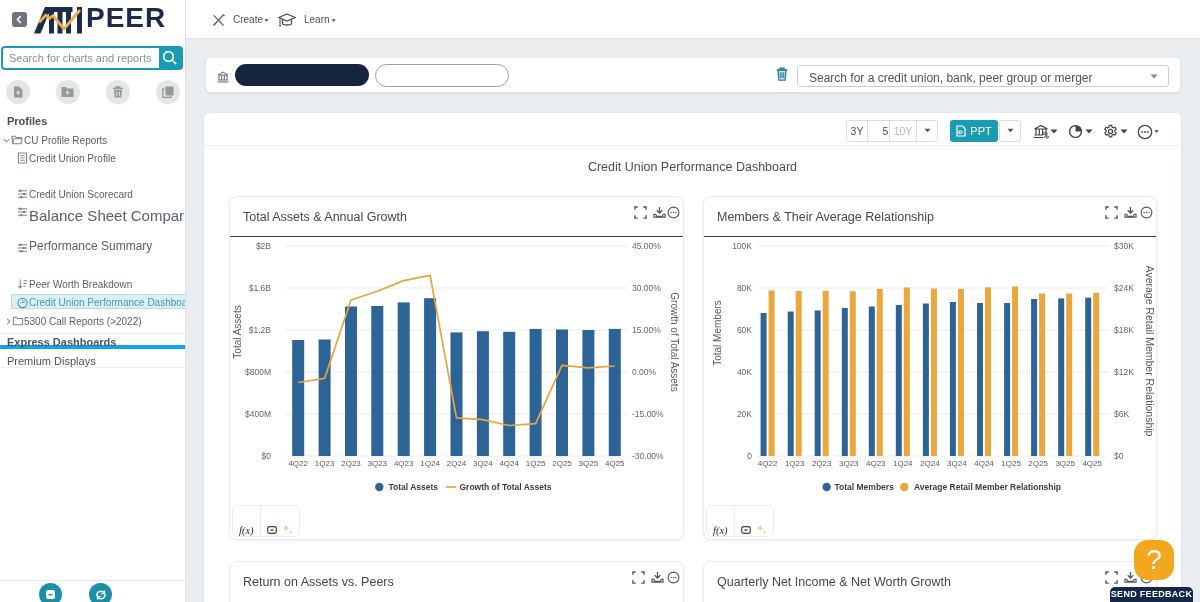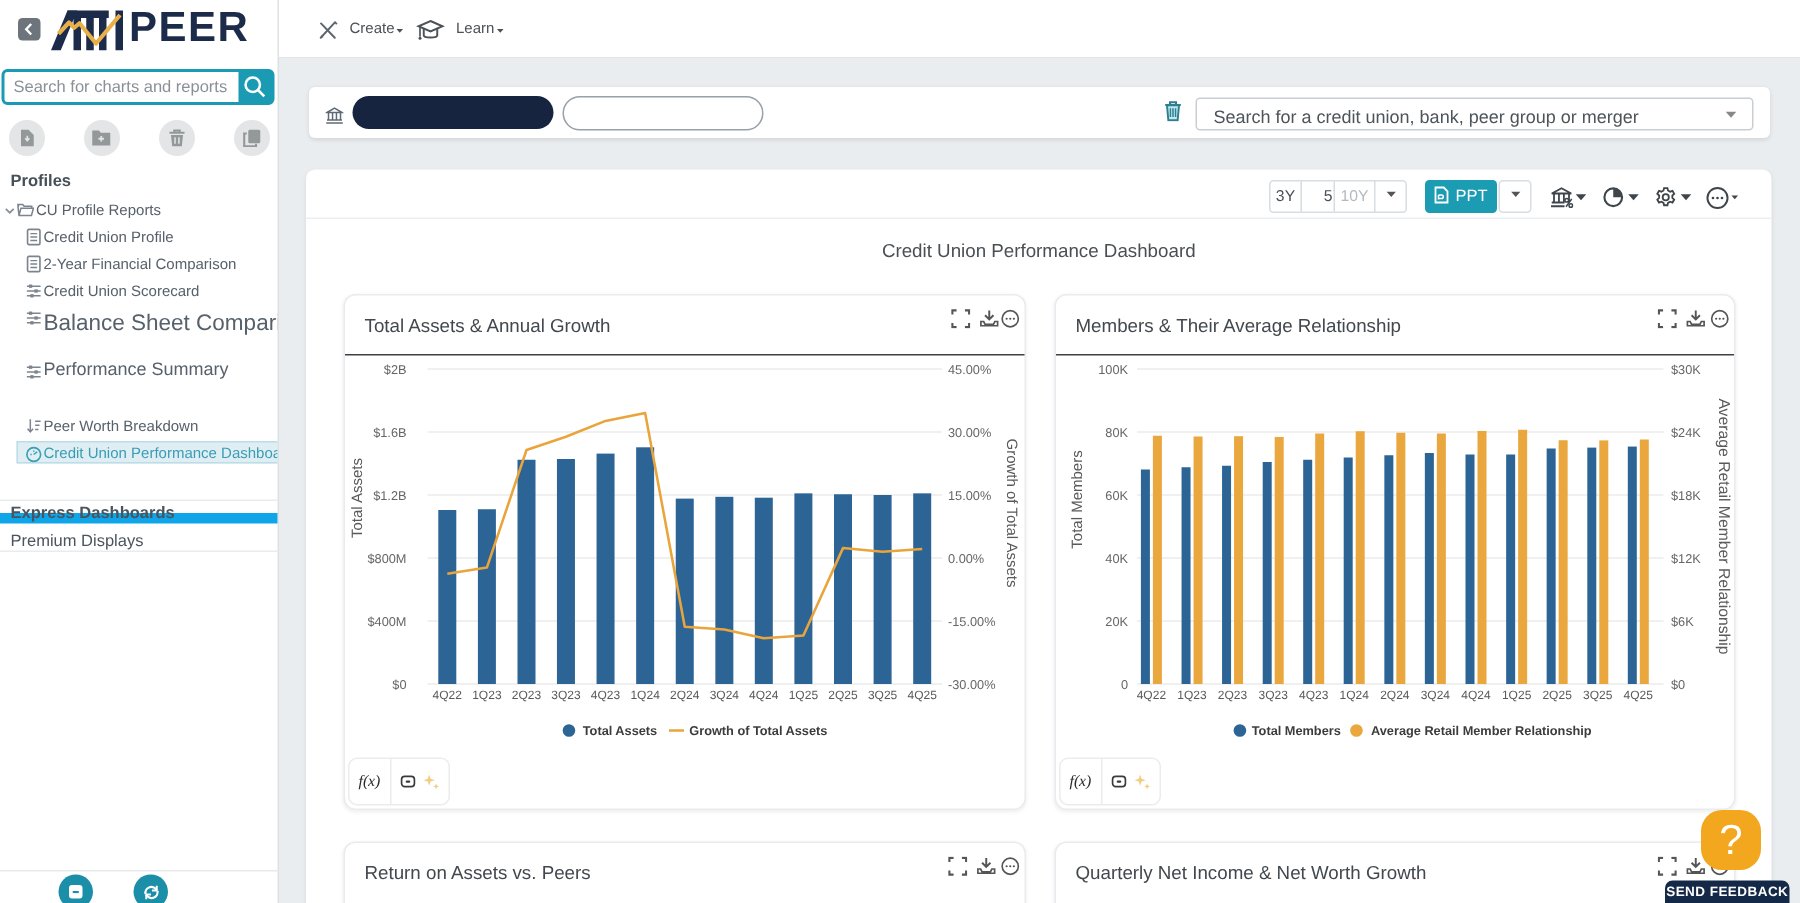--- a/index.html
+++ b/index.html
@@ -6,21 +6,21 @@
 body { font-family:"Liberation Sans", sans-serif; background:#eaedef; position:relative; }
 #topbar { position:absolute; left:0; top:0; width:1200px; height:39px; background:#fff; border-bottom:1px solid #e2e5e8; }
 #sidebar { position:absolute; left:0; top:0; width:186px; height:602px; background:#fff; border-right:1px solid #dde1e4; z-index:5; overflow:hidden; }
 #pillbar { position:absolute; left:206px; top:58px; width:974px; height:34px; background:#fff; border-radius:4px; box-shadow:0 1px 3px rgba(0,0,0,.1); z-index:2; }
 #maincard { position:absolute; left:204px; top:113px; width:977px; height:520px; background:#fff; border-radius:6px; box-shadow:0 1px 3px rgba(0,0,0,.08); z-index:1; }
 .card { position:absolute; background:#fff; border:1px solid #e9ebee; border-radius:8px; box-shadow:0 1px 3px rgba(0,0,0,.07); z-index:3; }
 .chead { position:absolute; left:0; top:0; right:0; height:40px; border-bottom:1px solid #3c4043; }
 .ctitle { position:absolute; left:13px; top:13px; font-size:12.5px; color:#42484e; }
 .hic { position:absolute; top:9px; line-height:0; }
 .foot { position:absolute; left:2px; top:308px; width:68px; height:32px; border:1px solid #ececec; border-radius:6px; display:flex; }
-.fcell { display:flex; align-items:center; justify-content:center; height:100%; }
+.fcell { display:flex; align-items:flex-end; justify-content:center; height:100%; }
 .tbtn { position:absolute; top:7px; height:22px; border:1px solid #d8dde2; border-radius:3px; background:#fff; font-size:10.5px; color:#495057; text-align:center; line-height:20px; }
 
 </style></head><body>
 <div id="topbar">
 <svg width="15" height="15" viewBox="0 0 16 16" style="position:absolute;left:211px;top:13px">
       <path d="M3,13 L12.6,2.6 M3.2,2.8 L13,13" stroke="#5c666e" stroke-width="1.4" fill="none" stroke-linecap="round"></path>
       <path d="M3,13 l2,-0.4 -1.5,-1.5 Z" fill="#5c666e"></path>
       <path d="M12.2,2 l1.8,1.8 1,-1 -1.8,-1.8 Z" fill="#5c666e"></path>
     </svg>
 <span style="position:absolute;left:233px;top:14px;font-size:10px;color:#4a5258">Create</span>
@@ -94,27 +94,20 @@
         </svg></span>
       <span style="position:absolute;left:24px;top:3.5px;font-size:10px;color:#57616b;white-space:nowrap">CU Profile Reports</span>
     </div>
 <div style="position:absolute;left:0;top:149px;width:186px;height:18px">
       <span style="position:absolute;left:17px;top:3px;line-height:0"><svg width="11" height="12" viewBox="0 0 12 13">
           <rect x="1.5" y="1" width="9" height="11" rx="1" fill="none" stroke="#7c858d" stroke-width="1.2"></rect>
           <path d="M3.5,4 h5 M3.5,6.5 h5 M3.5,9 h5" stroke="#7c858d" stroke-width="1"></path>
         </svg></span>
       <span style="position:absolute;left:29px;top:3.5px;font-size:10px;color:#57616b;white-space:nowrap">Credit Union Profile</span>
     </div>
-<div style="position:absolute;left:0;top:167px;width:186px;height:18px">
-      <span style="position:absolute;left:17px;top:3px;line-height:0"><svg width="11" height="12" viewBox="0 0 12 13">
-          <rect x="1.5" y="1" width="9" height="11" rx="1" fill="none" stroke="#7c858d" stroke-width="1.2"></rect>
-          <path d="M3.5,4 h5 M3.5,6.5 h5 M3.5,9 h5" stroke="#7c858d" stroke-width="1"></path>
-        </svg></span>
-      <span style="position:absolute;left:29px;top:3.5px;font-size:10px;color:#57616b;white-space:nowrap">2-Year Financial Comparison</span>
-    </div>
 <div style="position:absolute;left:0;top:185px;width:186px;height:18px">
       <span style="position:absolute;left:17px;top:3px;line-height:0"><svg width="11" height="12" viewBox="0 0 12 13">
           <path d="M1,3 h10 M1,6.5 h10 M1,10 h10" stroke="#7c858d" stroke-width="1.1"></path>
           <rect x="2.5" y="1.8" width="2.4" height="2.4" fill="#7c858d"></rect>
           <rect x="6.5" y="5.3" width="2.4" height="2.4" fill="#7c858d"></rect>
           <rect x="3.5" y="8.8" width="2.4" height="2.4" fill="#7c858d"></rect>
         </svg></span>
       <span style="position:absolute;left:29px;top:3.5px;font-size:10px;color:#57616b;white-space:nowrap">Credit Union Scorecard</span>
     </div>
 <div style="position:absolute;left:0;top:203px;width:186px;height:18px">
@@ -143,21 +136,30 @@
       <span style="position:absolute;left:29px;top:3.5px;font-size:10px;color:#57616b;white-space:nowrap">Peer Worth Breakdown</span>
     </div>
 <div style="position:absolute;left:11px;top:294px;width:175px;height:14.5px;background:#dfeef3;border:1px solid #bcdde8;box-sizing:border-box"></div>
 <div style="position:absolute;left:0;top:293.5px;width:186px;height:18px">
       <span style="position:absolute;left:17px;top:3px;line-height:0"><svg width="11" height="12" viewBox="0 0 12 13">
           <circle cx="6" cy="6.5" r="5" fill="none" stroke="#3a9db5" stroke-width="1.2"></circle>
           <path d="M6,6.5 L8.5,4.5 M6,3.5 V4.5 M3.5,6.5 H4.5" fill="none" stroke="#3a9db5" stroke-width="1.1"></path>
         </svg></span>
       <span style="position:absolute;left:29px;top:3.5px;font-size:10px;color:#3a9db5;white-space:nowrap">Credit Union Performance Dashboard</span>
     </div>
-<div style="position:absolute;left:0;top:333px;width:186px;height:16px;border-top:1px solid #e9ecef;border-bottom:7px solid #0ea5e9">
+<div style="position:absolute;left:0;top:312px;width:186px;height:18px">
+      <svg width="7" height="7" viewBox="0 0 8 8" style="position:absolute;left:5px;top:6px">
+        <path d="M2.5,1 L5.5,4 L2.5,7" fill="none" stroke="#8a9198" stroke-width="1.3"></path>
+      </svg>
+      <span style="position:absolute;left:12px;top:3px;line-height:0"><svg width="12" height="12" viewBox="0 0 13 13">
+          <path d="M1.5,10.5 V2.5 H5 L6,3.8 H11.5 V10.5 Z" fill="none" stroke="#7c858d" stroke-width="1.1"></path>
+        </svg></span>
+      <span style="position:absolute;left:24px;top:3.5px;font-size:10px;color:#57616b;white-space:nowrap">5300 Call Reports (&gt;2022)</span>
+    </div>
+<div style="position:absolute;left:0;top:333px;width:186px;height:16px;border-top:1px solid #e9ecef;border-bottom:4px solid #0ea5e9">
       <span style="position:absolute;left:7px;top:2px;font-size:11px;font-weight:bold;color:#4a545d">Express Dashboards</span>
     </div>
 <div style="position:absolute;left:0;top:352px;width:186px;height:16px;border-bottom:1px solid #e9ecef">
       <span style="position:absolute;left:7px;top:3px;font-size:11px;font-weight:normal;color:#4a545d">Premium Displays</span>
     </div>
 <div style="position:absolute;left:0;top:580px;width:186px;border-top:1px solid #e7eaec"></div>
 <div style="position:absolute;left:39px;top:583px;width:23px;height:23px;border-radius:50%;background:#1b8fa8;display:flex;align-items:center;justify-content:center">
       <svg width="11" height="11" viewBox="0 0 11 11">
         <rect x="1" y="1" width="9" height="9" rx="2" fill="#fff"></rect>
         <rect x="3.5" y="5" width="4" height="1.4" fill="#1b8fa8"></rect>

